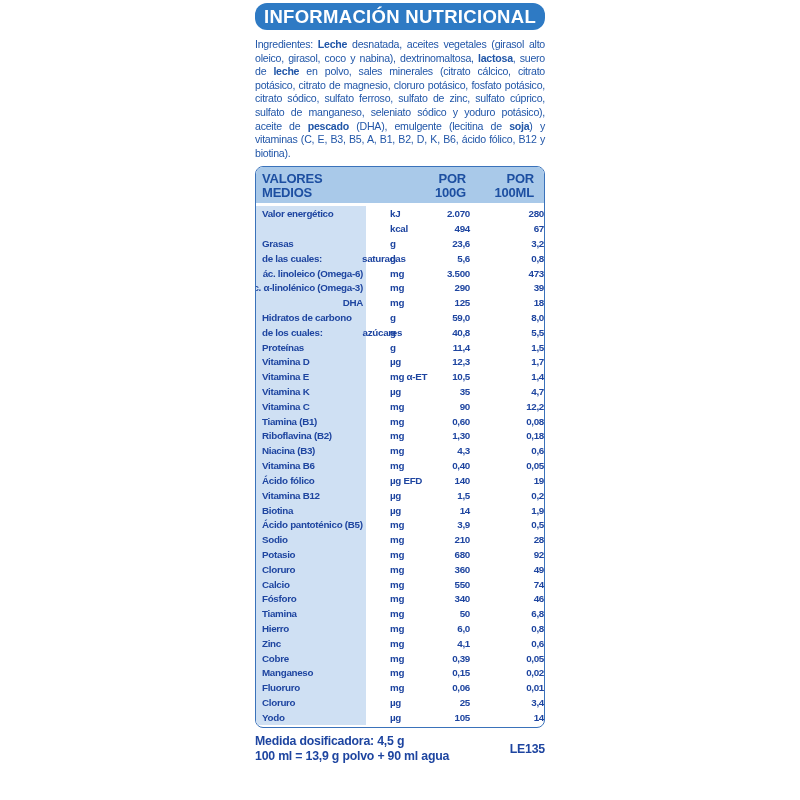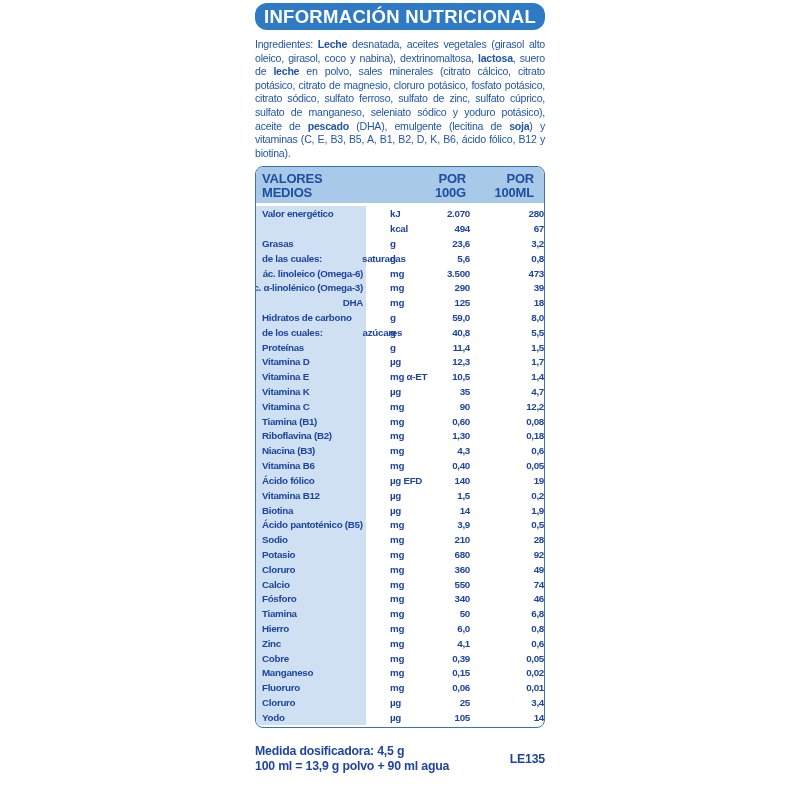--- a/index.html
+++ b/index.html
@@ -65,21 +65,21 @@
     padding-left:6px;padding-right:3px;
     white-space:nowrap;
   }
   .t-label.right{justify-content:flex-end;}
   .t-label.split{justify-content:space-between;gap:40px;}
   .t-unit{width:46px;text-align:left;white-space:nowrap;margin-left:24px;}
   .t-v1{width:34px;text-align:right;}
   .t-v2{width:74px;text-align:right;}
 
   .footer{
-    margin-top:16px;position:relative;
+    margin-top:6px;position:relative;
     color:var(--navy);font-weight:bold;font-size:12.3px;line-height:15.5px;letter-spacing:-0.2px;
   }
   .footer .code{position:absolute;right:0;top:8px;}
 </style>
 </head>
 <body>
 
 <div class="sheet">
 
   <div class="title-bar">

